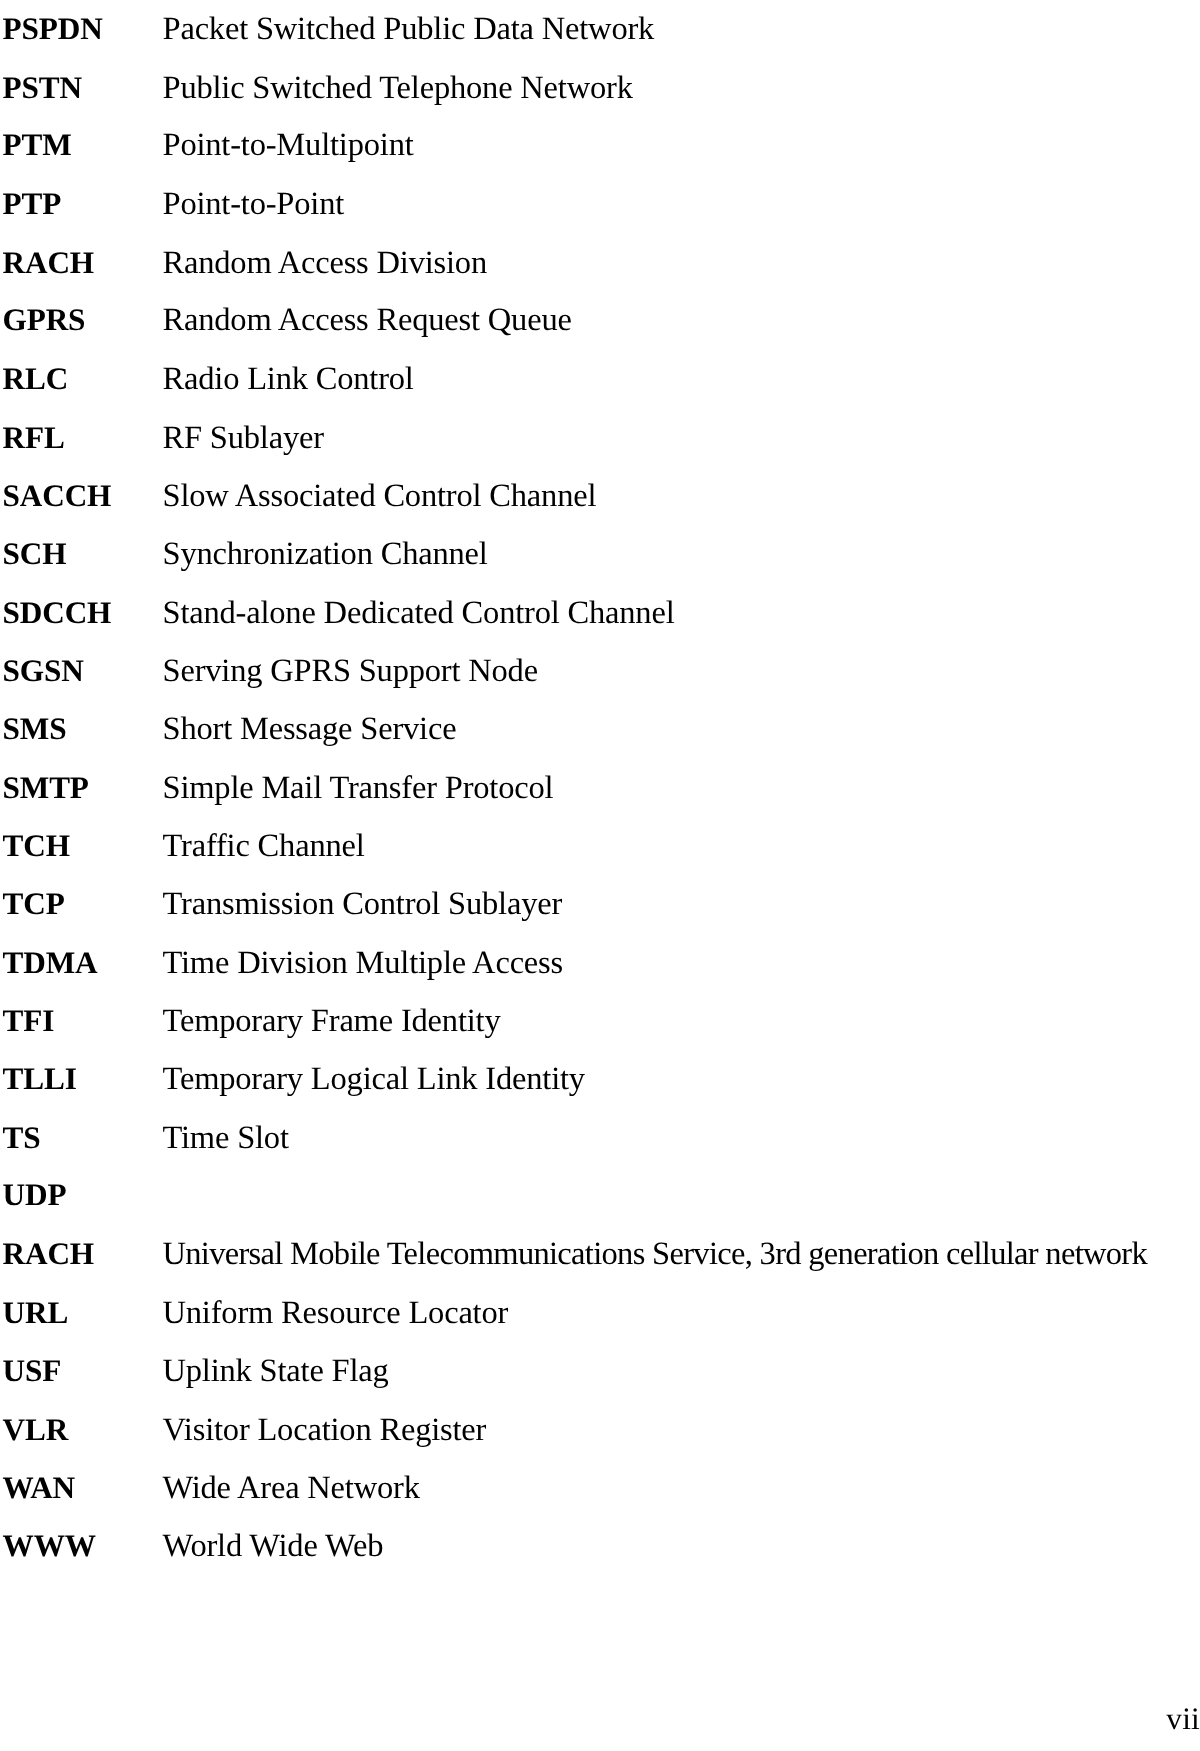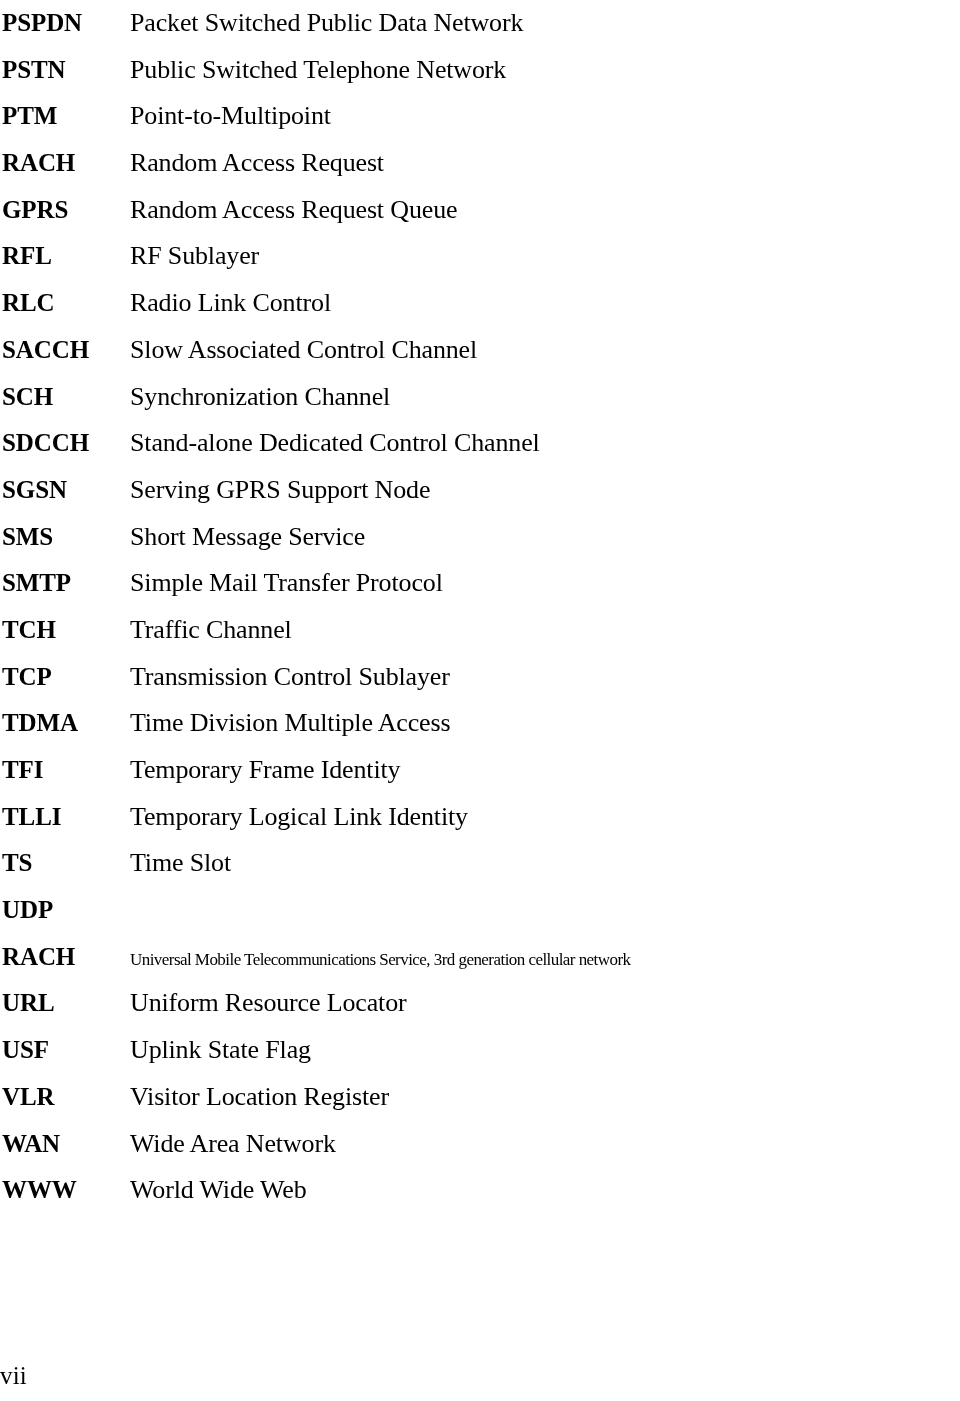--- a/index.html
+++ b/index.html
@@ -53,31 +53,31 @@
 
   .def-cell {
     flex: 1 1 auto;
     font-weight: normal;
     font-size: 26px;
     letter-spacing: -0.15px;
   }
 
   
   .glossary-row.wide .def-cell {
-    font-size: 17px;
+    font-size: 26px;
     letter-spacing: -0.55px;
   }
 
   
   #page-footer {
     position: absolute;
     left: 0;
     top: 1362px;
     width: 960px;
-    text-align: left;
+    text-align: right;
   }
   #page-number {
     font-size: 25px;
     font-weight: normal;
     letter-spacing: 0.2px;
   }
 </style>
 </head>
 <body>
 
@@ -90,34 +90,38 @@
       </div>
       <div class="glossary-row">
         <div class="abbr-cell">PSTN</div>
         <div class="def-cell">Public Switched Telephone Network</div>
       </div>
       <div class="glossary-row">
         <div class="abbr-cell">PTM</div>
         <div class="def-cell">Point-to-Multipoint</div>
       </div>
       <div class="glossary-row">
+        <div class="abbr-cell">PTP</div>
+        <div class="def-cell">Point-to-Point</div>
+      </div>
+      <div class="glossary-row">
         <div class="abbr-cell">RACH</div>
-        <div class="def-cell">Random Access Request</div>
+        <div class="def-cell">Random Access Division</div>
       </div>
       <div class="glossary-row">
         <div class="abbr-cell">GPRS</div>
         <div class="def-cell">Random Access Request Queue</div>
       </div>
       <div class="glossary-row">
+        <div class="abbr-cell">RLC</div>
+        <div class="def-cell">Radio Link Control</div>
+      </div>
+      <div class="glossary-row">
         <div class="abbr-cell">RFL</div>
         <div class="def-cell">RF Sublayer</div>
-      </div>
-      <div class="glossary-row">
-        <div class="abbr-cell">RLC</div>
-        <div class="def-cell">Radio Link Control</div>
       </div>
       <div class="glossary-row">
         <div class="abbr-cell">SACCH</div>
         <div class="def-cell">Slow Associated Control Channel</div>
       </div>
       <div class="glossary-row">
         <div class="abbr-cell">SCH</div>
         <div class="def-cell">Synchronization Channel</div>
       </div>
       <div class="glossary-row">

